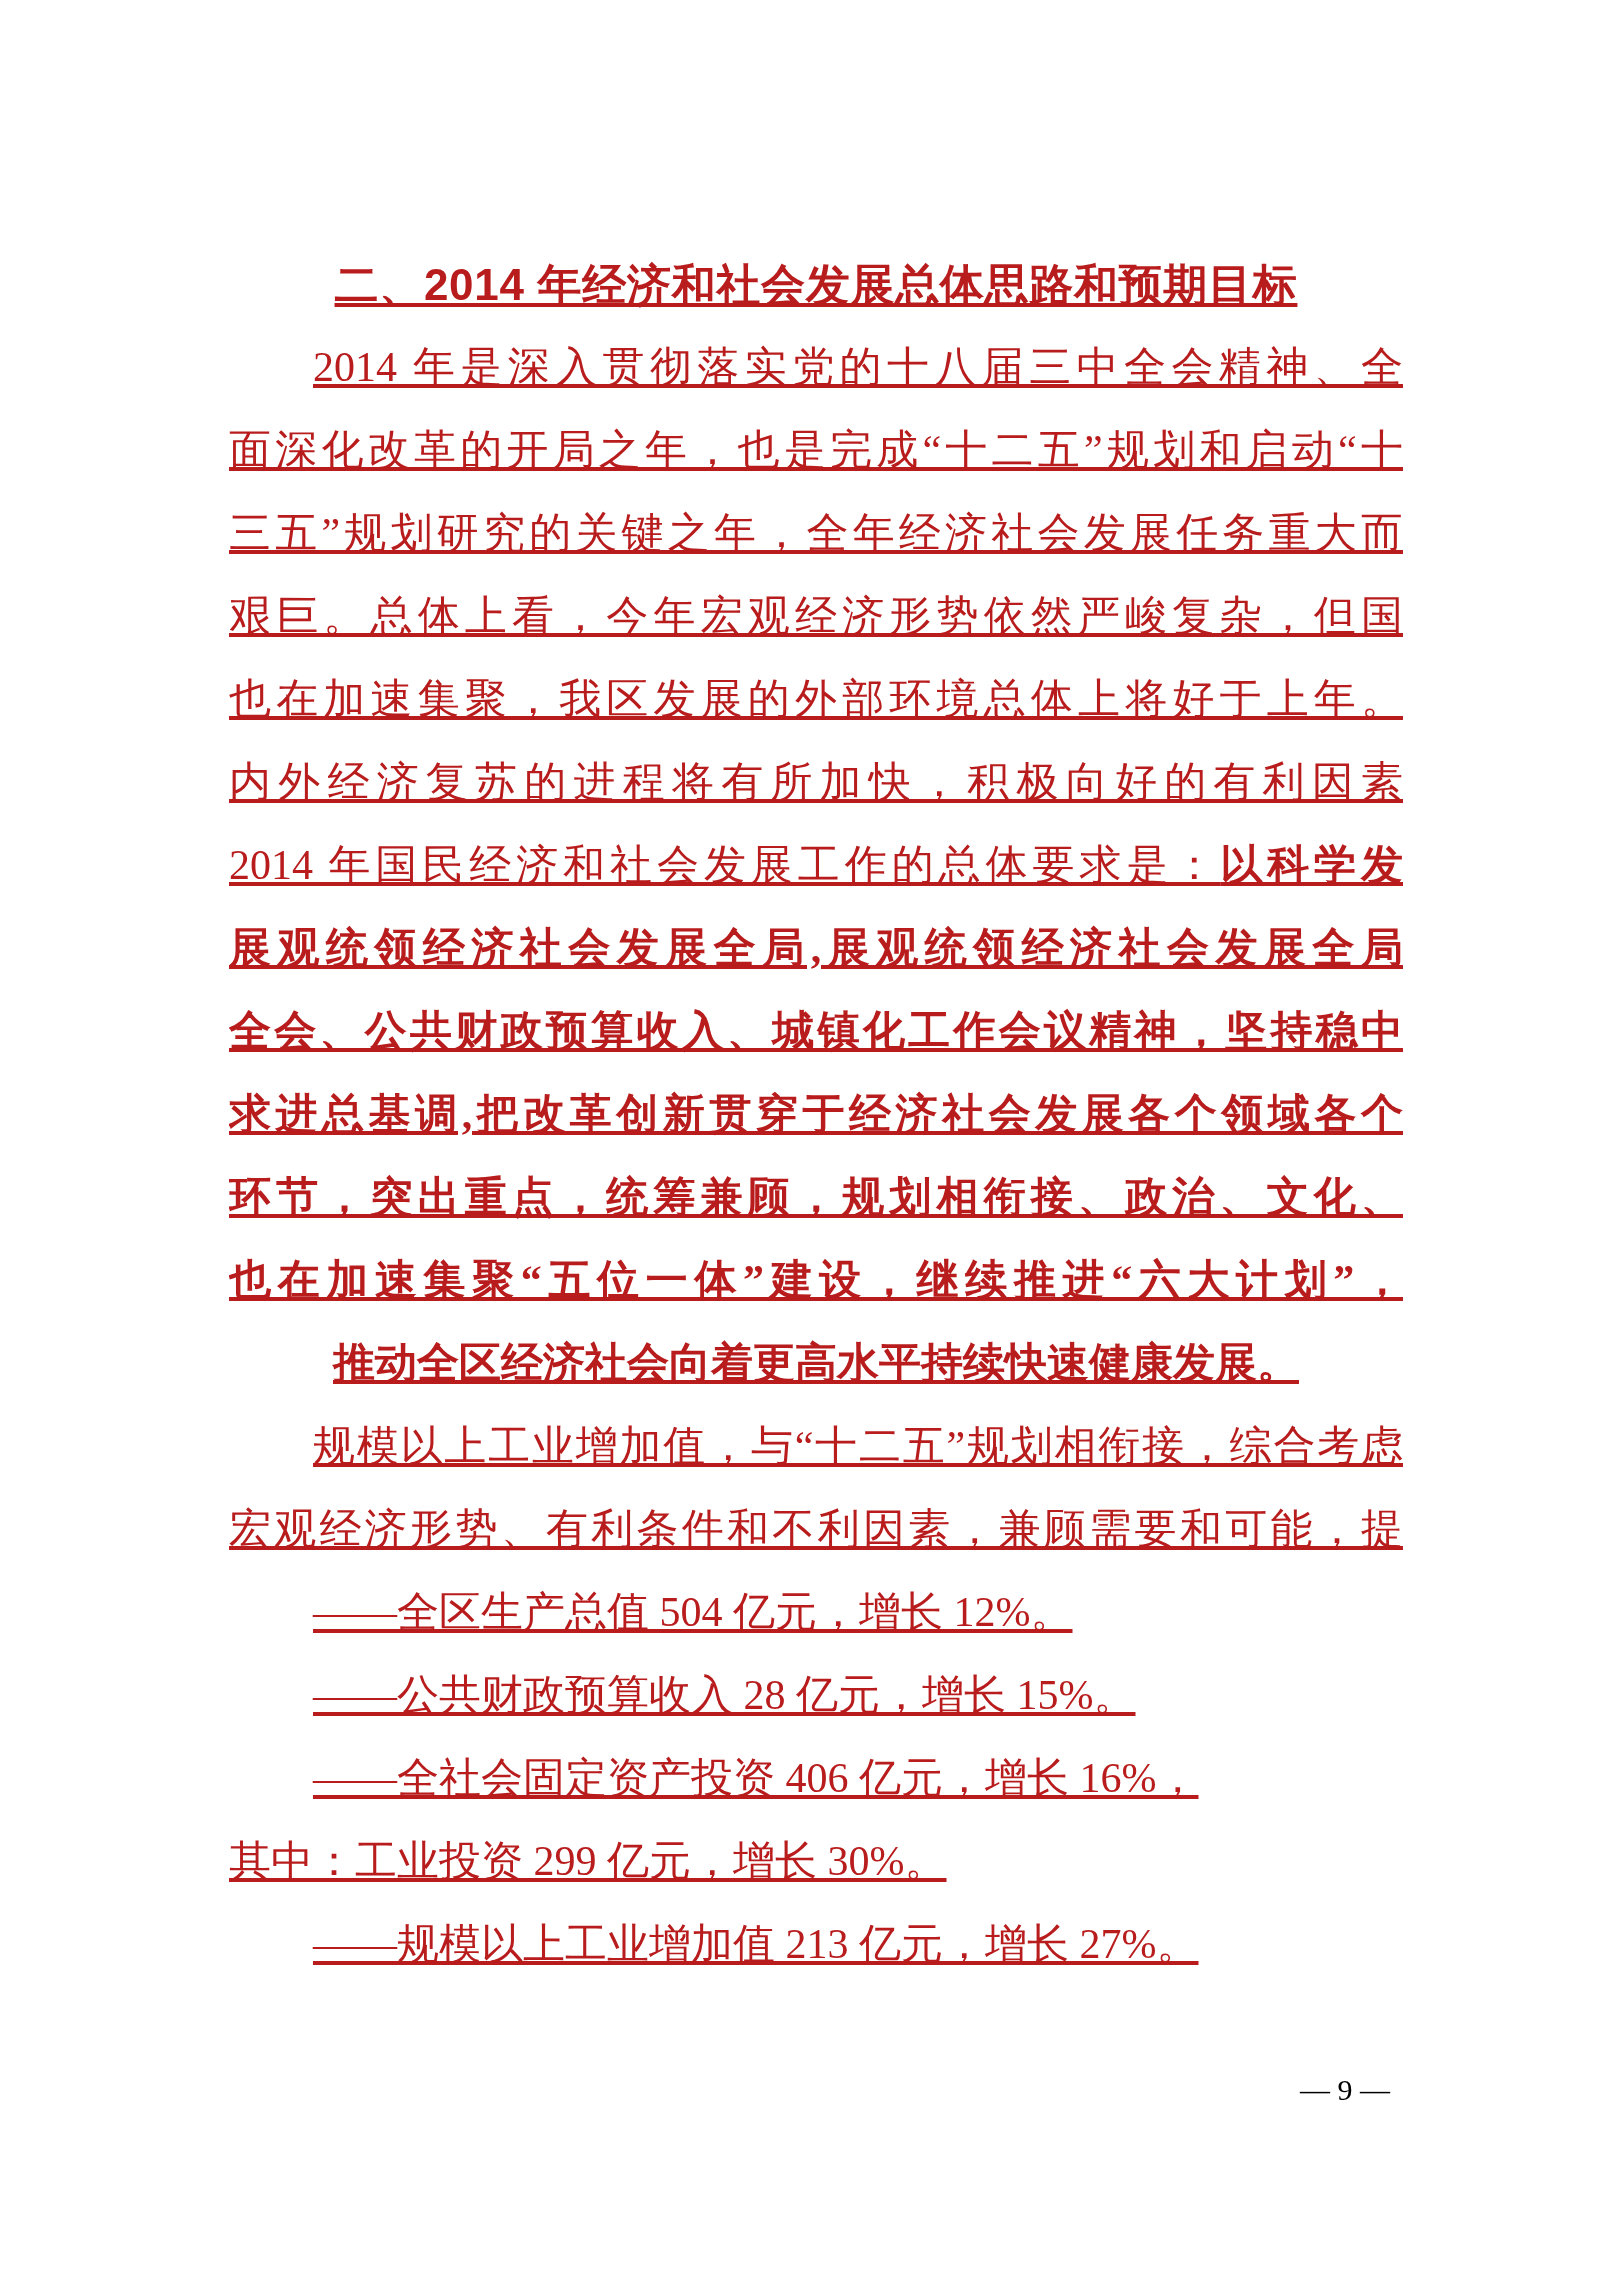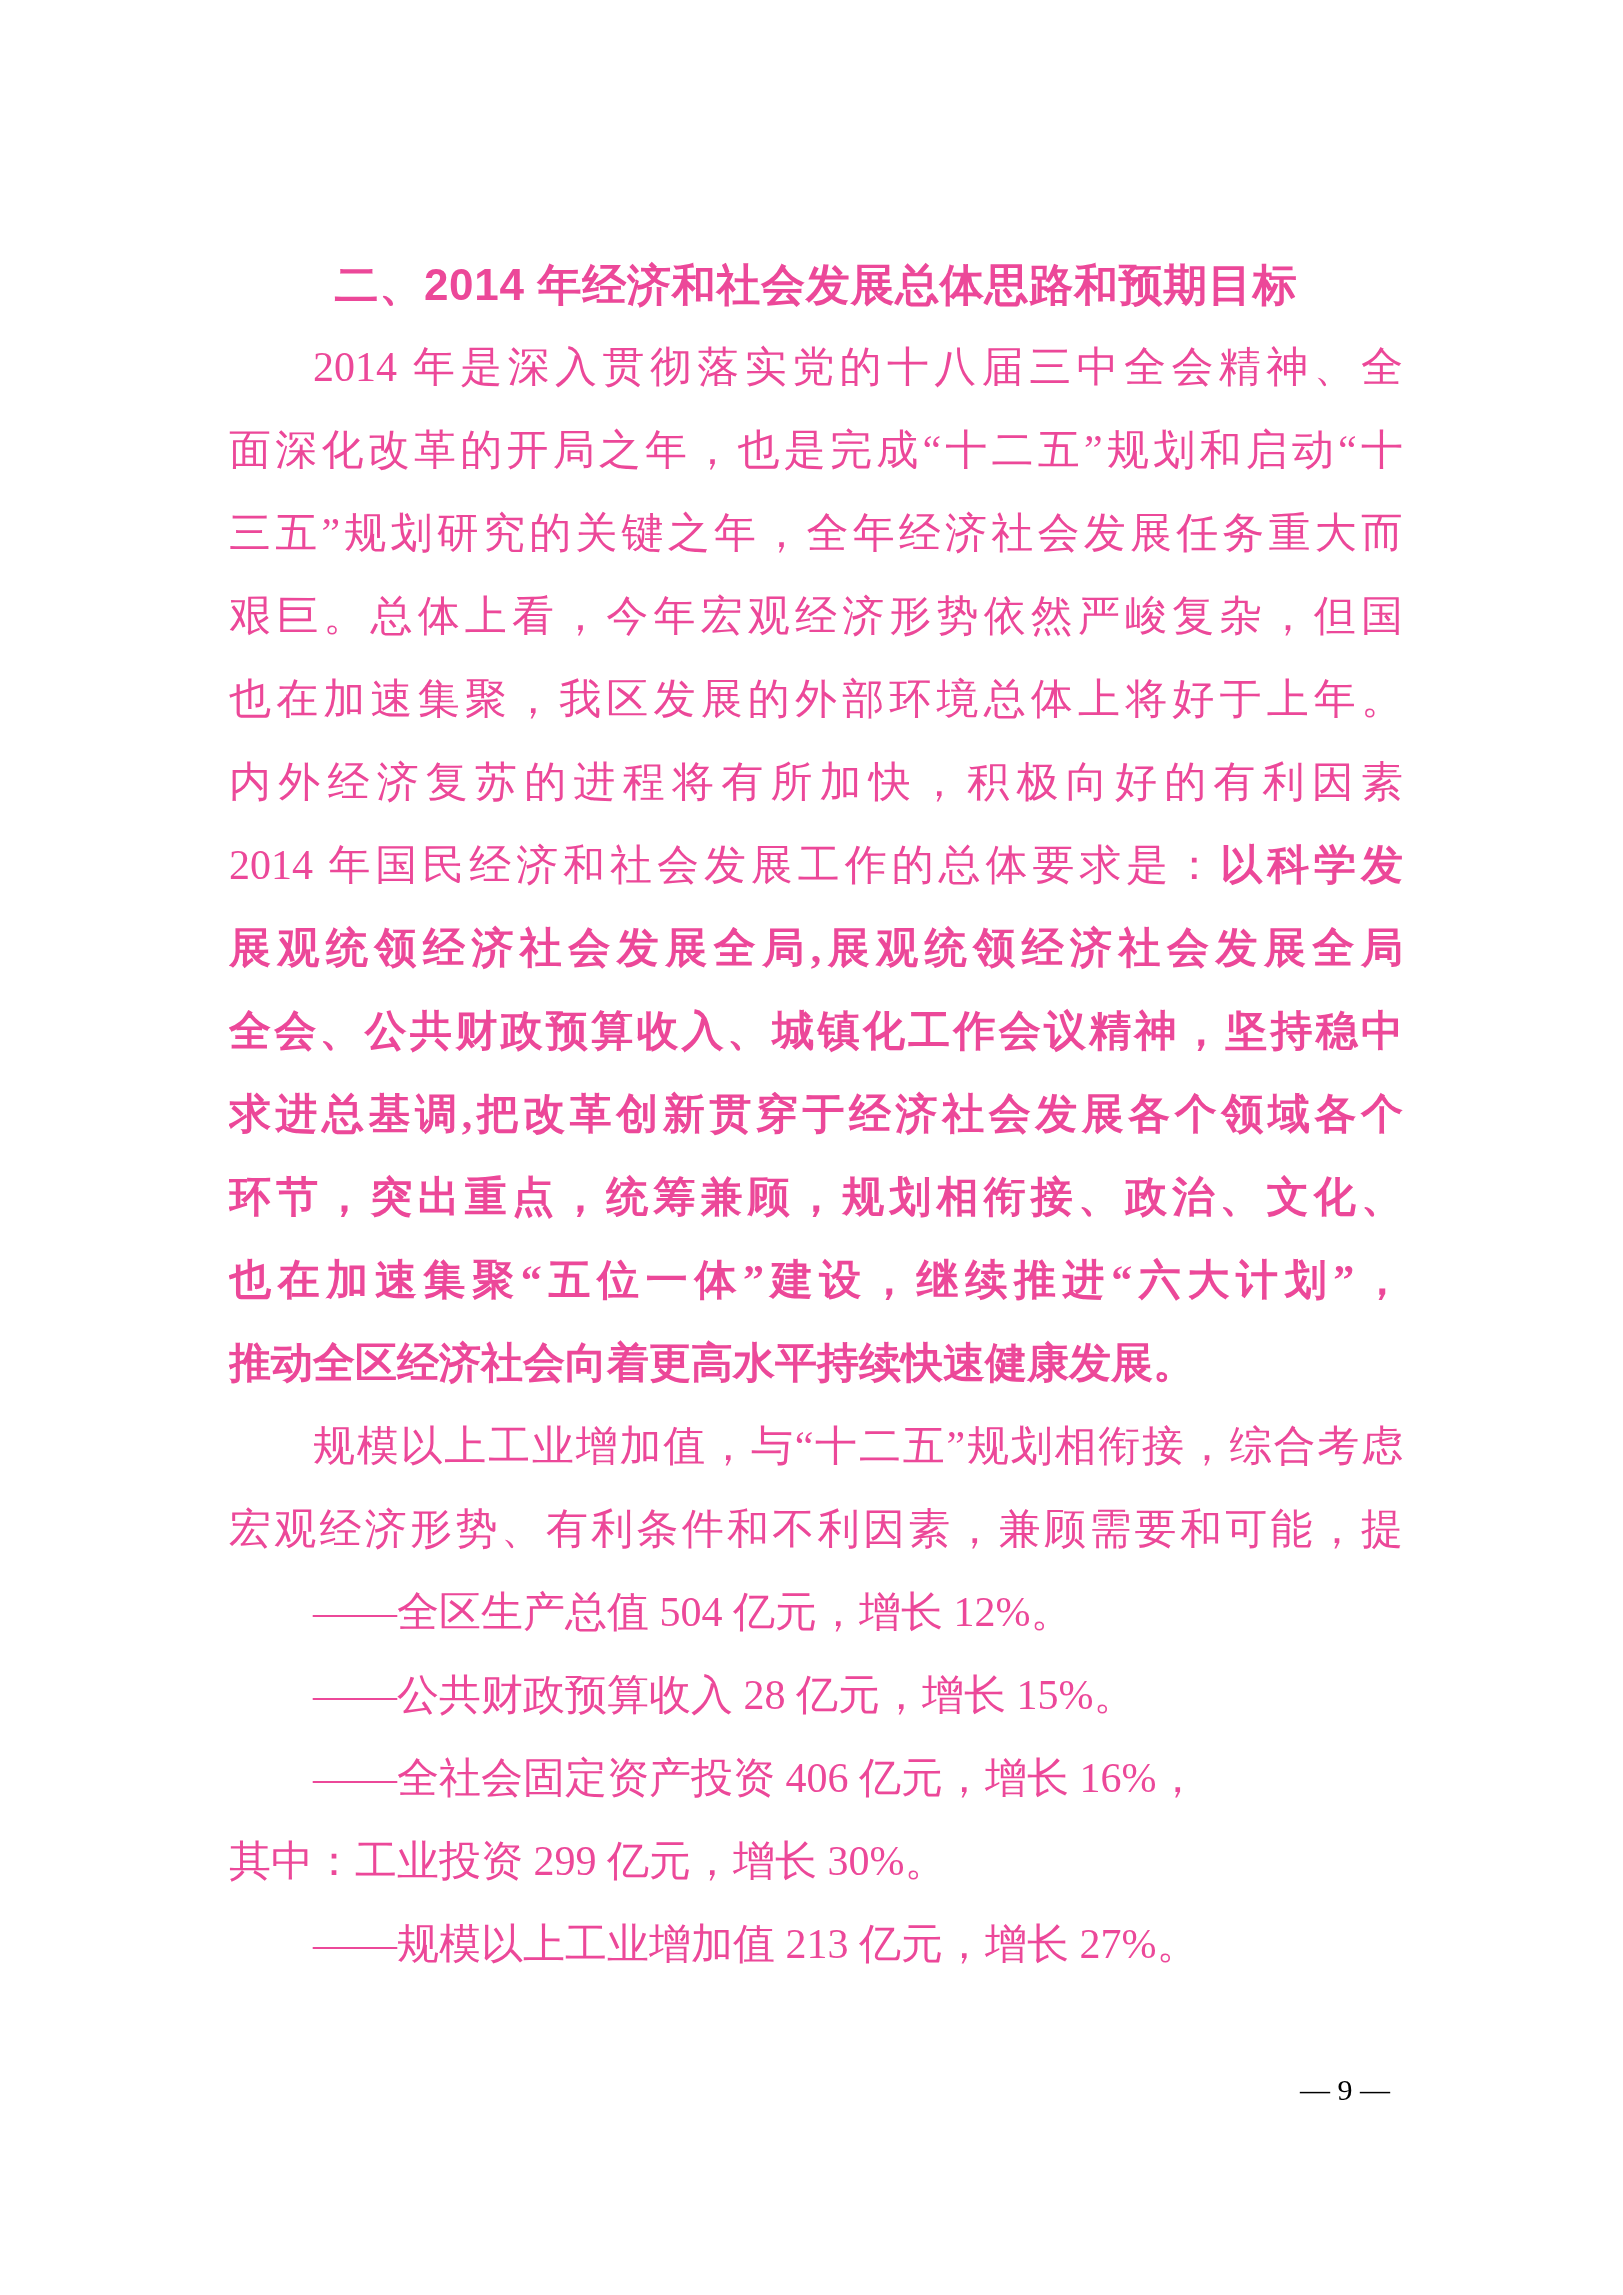--- a/index.html
+++ b/index.html
@@ -19,39 +19,41 @@
     position: absolute;
     left: 229px;
     top: 243px;
     width: 1174px;
   }
   .line {
     height: 83px;
     line-height: 83px;
     font-size: 42px;
     font-family: "Liberation Serif", "DejaVu Serif", serif;
-    color: #ec4899;
+    color: #b91c1c;
     overflow: hidden;
+    text-decoration: underline;
   }
   .heading {
     font-family: "Liberation Sans", "DejaVu Sans", sans-serif;
     font-weight: bold;
     font-size: 44px;
     text-align: center;
     letter-spacing: 0.7px;
   }
   .j {
     text-align: justify;
     text-align-last: justify;
   }
   .indent {
     text-indent: 84px;
   }
   .b {
     font-weight: bold;
+    text-align: center;
   }
   .footer {
     position: absolute;
     left: 1273px;
     top: 2067px;
     width: 144px;
     height: 46px;
     line-height: 46px;
     text-align: center;
     font-size: 30px;

